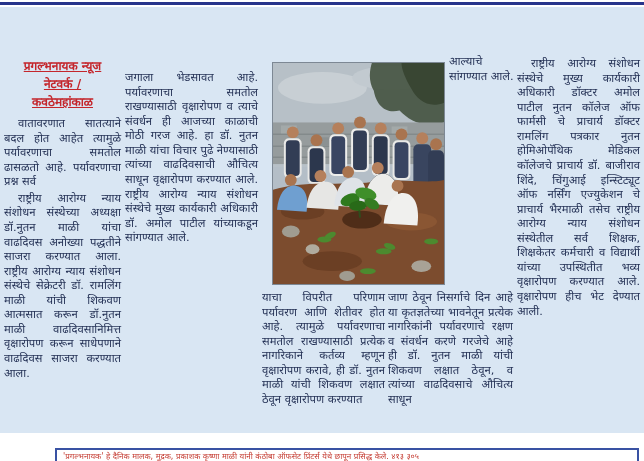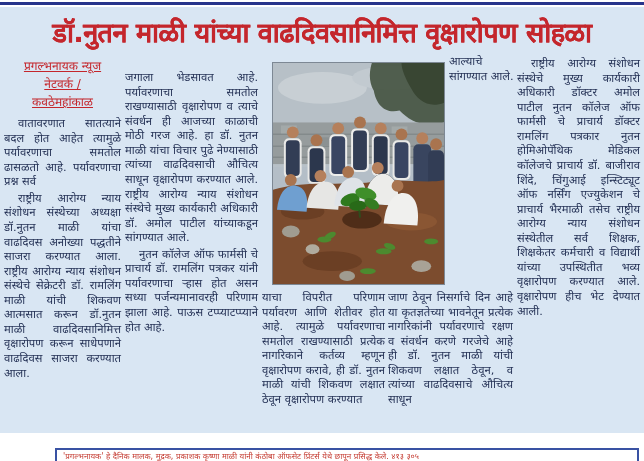--- a/index.html
+++ b/index.html
@@ -16,21 +16,21 @@
     color:#c4262c;font-weight:bold;font-size:27px;letter-spacing:-0.5px;
     text-shadow:0 0 0 #c4262c;white-space:nowrap;
   }
   .col{
     position:absolute;color:#263357;font-size:11.3px;line-height:1.29;
     text-align:justify;
   }
   .col p{margin:0 0 2px 0;text-indent:14px;}
   .col p.noindent{text-indent:0;}
   .byline{
-    color:#c4262c;font-weight:normal;text-align:center;font-size:12px;
+    color:#c4262c;font-weight:bold;text-align:center;font-size:12px;
     line-height:1.5;margin-bottom:6px;
   }
   .byline span{display:block;text-decoration:underline;}
   #col1{left:4px;top:57px;width:117px;}
   #col2{left:125px;top:71px;width:133px;}
   #col3{left:262px;top:291px;width:123px;}
   #col4-top{left:449px;top:55px;width:66px;position:absolute;}
   #col4-bottom{left:388px;top:291px;width:125px;}
   #col5{left:517px;top:57px;width:123px;}
   .photo-frame{
@@ -46,35 +46,33 @@
   }
 </style>
 </head>
 <body>
 
 <div id="page">
 
   <div class="top-rule"></div>
   <div class="paper"></div>
 
-  <div class="headline">डॉ.नुतन माळी यांच्या वाढदिवसानिमित्त वृक्षारोपण सोहळा</div>
 
   <div class="col" id="col1">
     <div class="byline">
       <span>प्रगल्भनायक न्यूज</span>
       <span>नेटवर्क /</span>
       <span>कवठेमहांकाळ</span>
     </div>
     <p>वातावरणात सातत्याने बदल होत आहेत त्यामुळे पर्यावरणाचा समतोल ढासळतो आहे. पर्यावरणाचा प्रश्न सर्व</p>
     <p>राष्ट्रीय आरोग्य न्याय संशोधन संस्थेच्या अध्यक्षा डॉ.नुतन माळी यांचा वाढदिवस अनोख्या पद्धतीने साजरा करण्यात आला. राष्ट्रीय आरोग्य न्याय संशोधन संस्थेचे सेक्रेटरी डॉ. रामलिंग माळी यांची शिकवण आत्मसात करून डॉ.नुतन माळी वाढदिवसानिमित्त वृक्षारोपण करून साधेपणाने वाढदिवस साजरा करण्यात आला.</p>
   </div>
 
   <div class="col" id="col2">
     <p class="noindent">जगाला भेडसावत आहे. पर्यावरणाचा समतोल राखण्यासाठी वृक्षारोपण व त्याचे संवर्धन ही आजच्या काळाची मोठी गरज आहे. हा डॉ. नुतन माळी यांचा विचार पुढे नेण्यासाठी त्यांच्या वाढदिवसाची औचित्य साधून वृक्षारोपण करण्यात आले. राष्ट्रीय आरोग्य न्याय संशोधन संस्थेचे मुख्य कार्यकारी अधिकारी डॉ. अमोल पाटील यांच्याकडून सांगण्यात आले.</p>
-    <p>नुतन कॉलेज ऑफ फार्मसी चे प्राचार्य डॉ. रामलिंग पत्रकर यांनी पर्यावरणाचा ऱ्हास होत असन सध्या पर्जन्यमानावरही परिणाम झाला आहे. पाऊस टप्प्याटप्प्याने होत आहे.</p>
   </div>
 
   <div class="photo-frame">
     <svg viewBox="0 0 173 223" preserveAspectRatio="none">
 
       <rect x="0" y="0" width="173" height="105" fill="#b7c0c7"></rect>
       <ellipse cx="50" cy="25" rx="45" ry="16" fill="#c8cfd4"></ellipse>
       <ellipse cx="120" cy="15" rx="40" ry="12" fill="#c2cad0"></ellipse>
 
       <path d="M100,0 L173,0 L173,60 C150,66 138,58 128,48 C112,52 104,40 102,28 C96,18 98,6 100,0 Z" fill="#44523f" opacity="0.9"></path>

